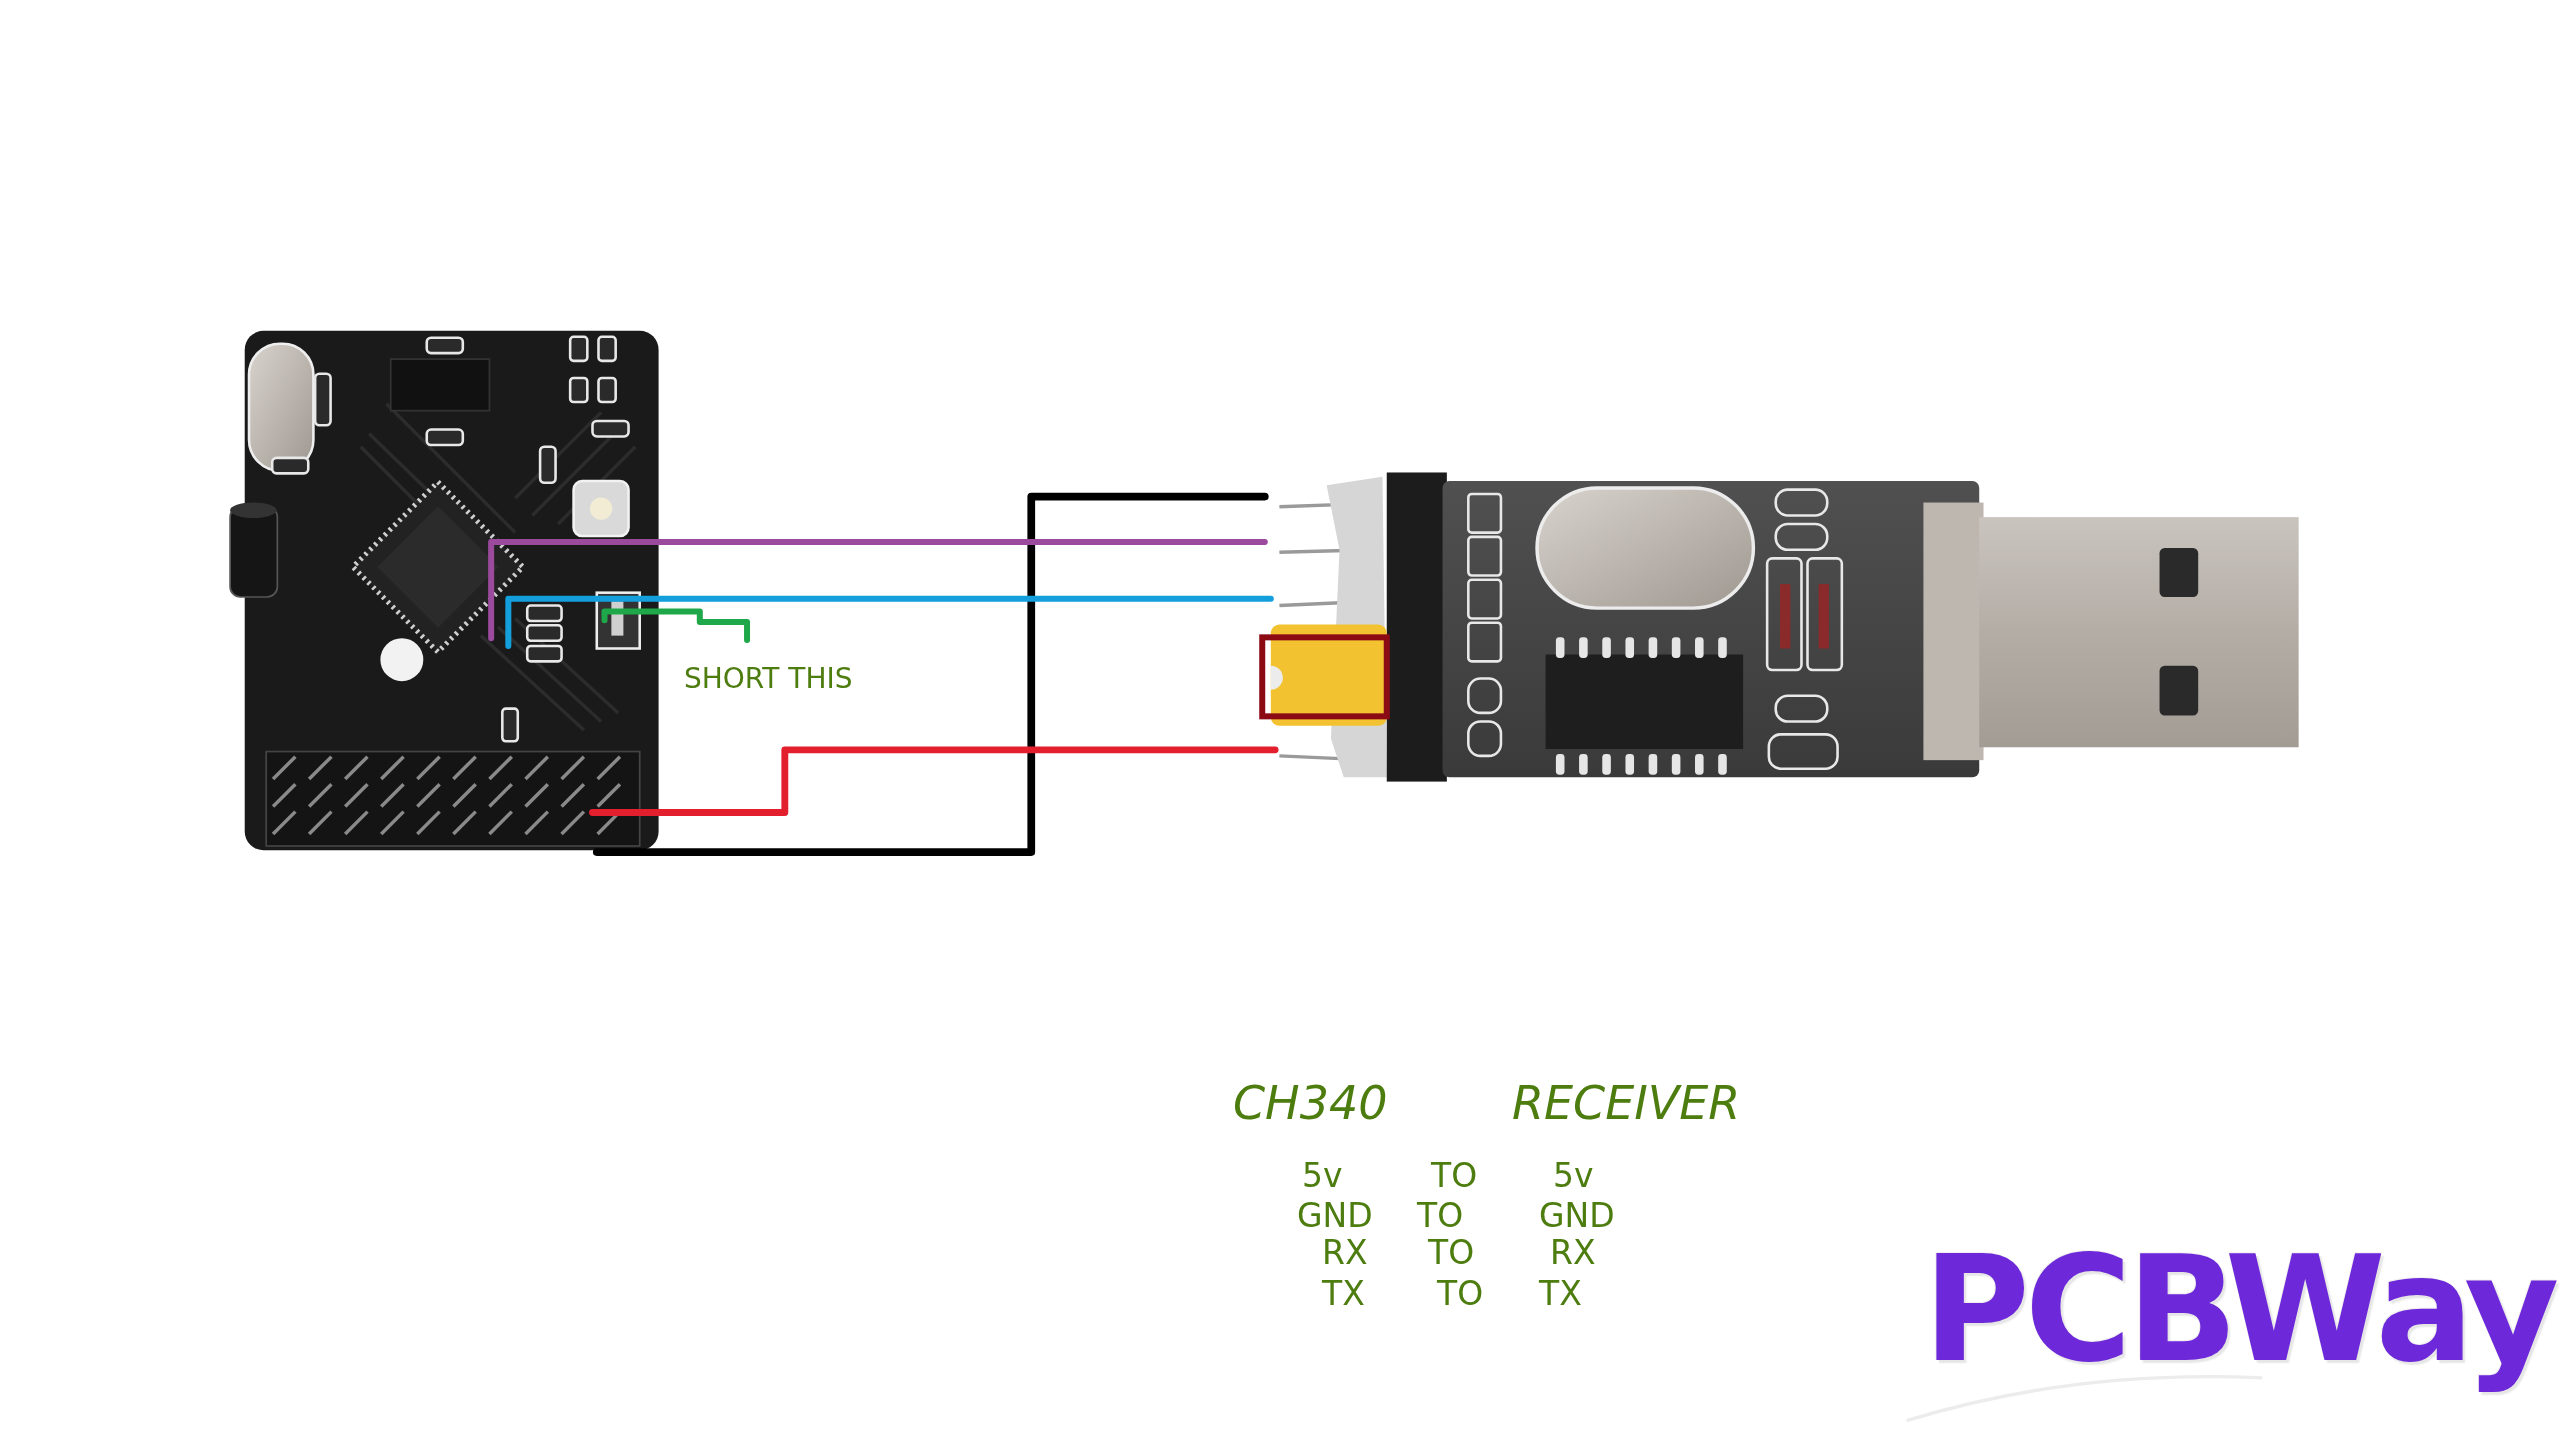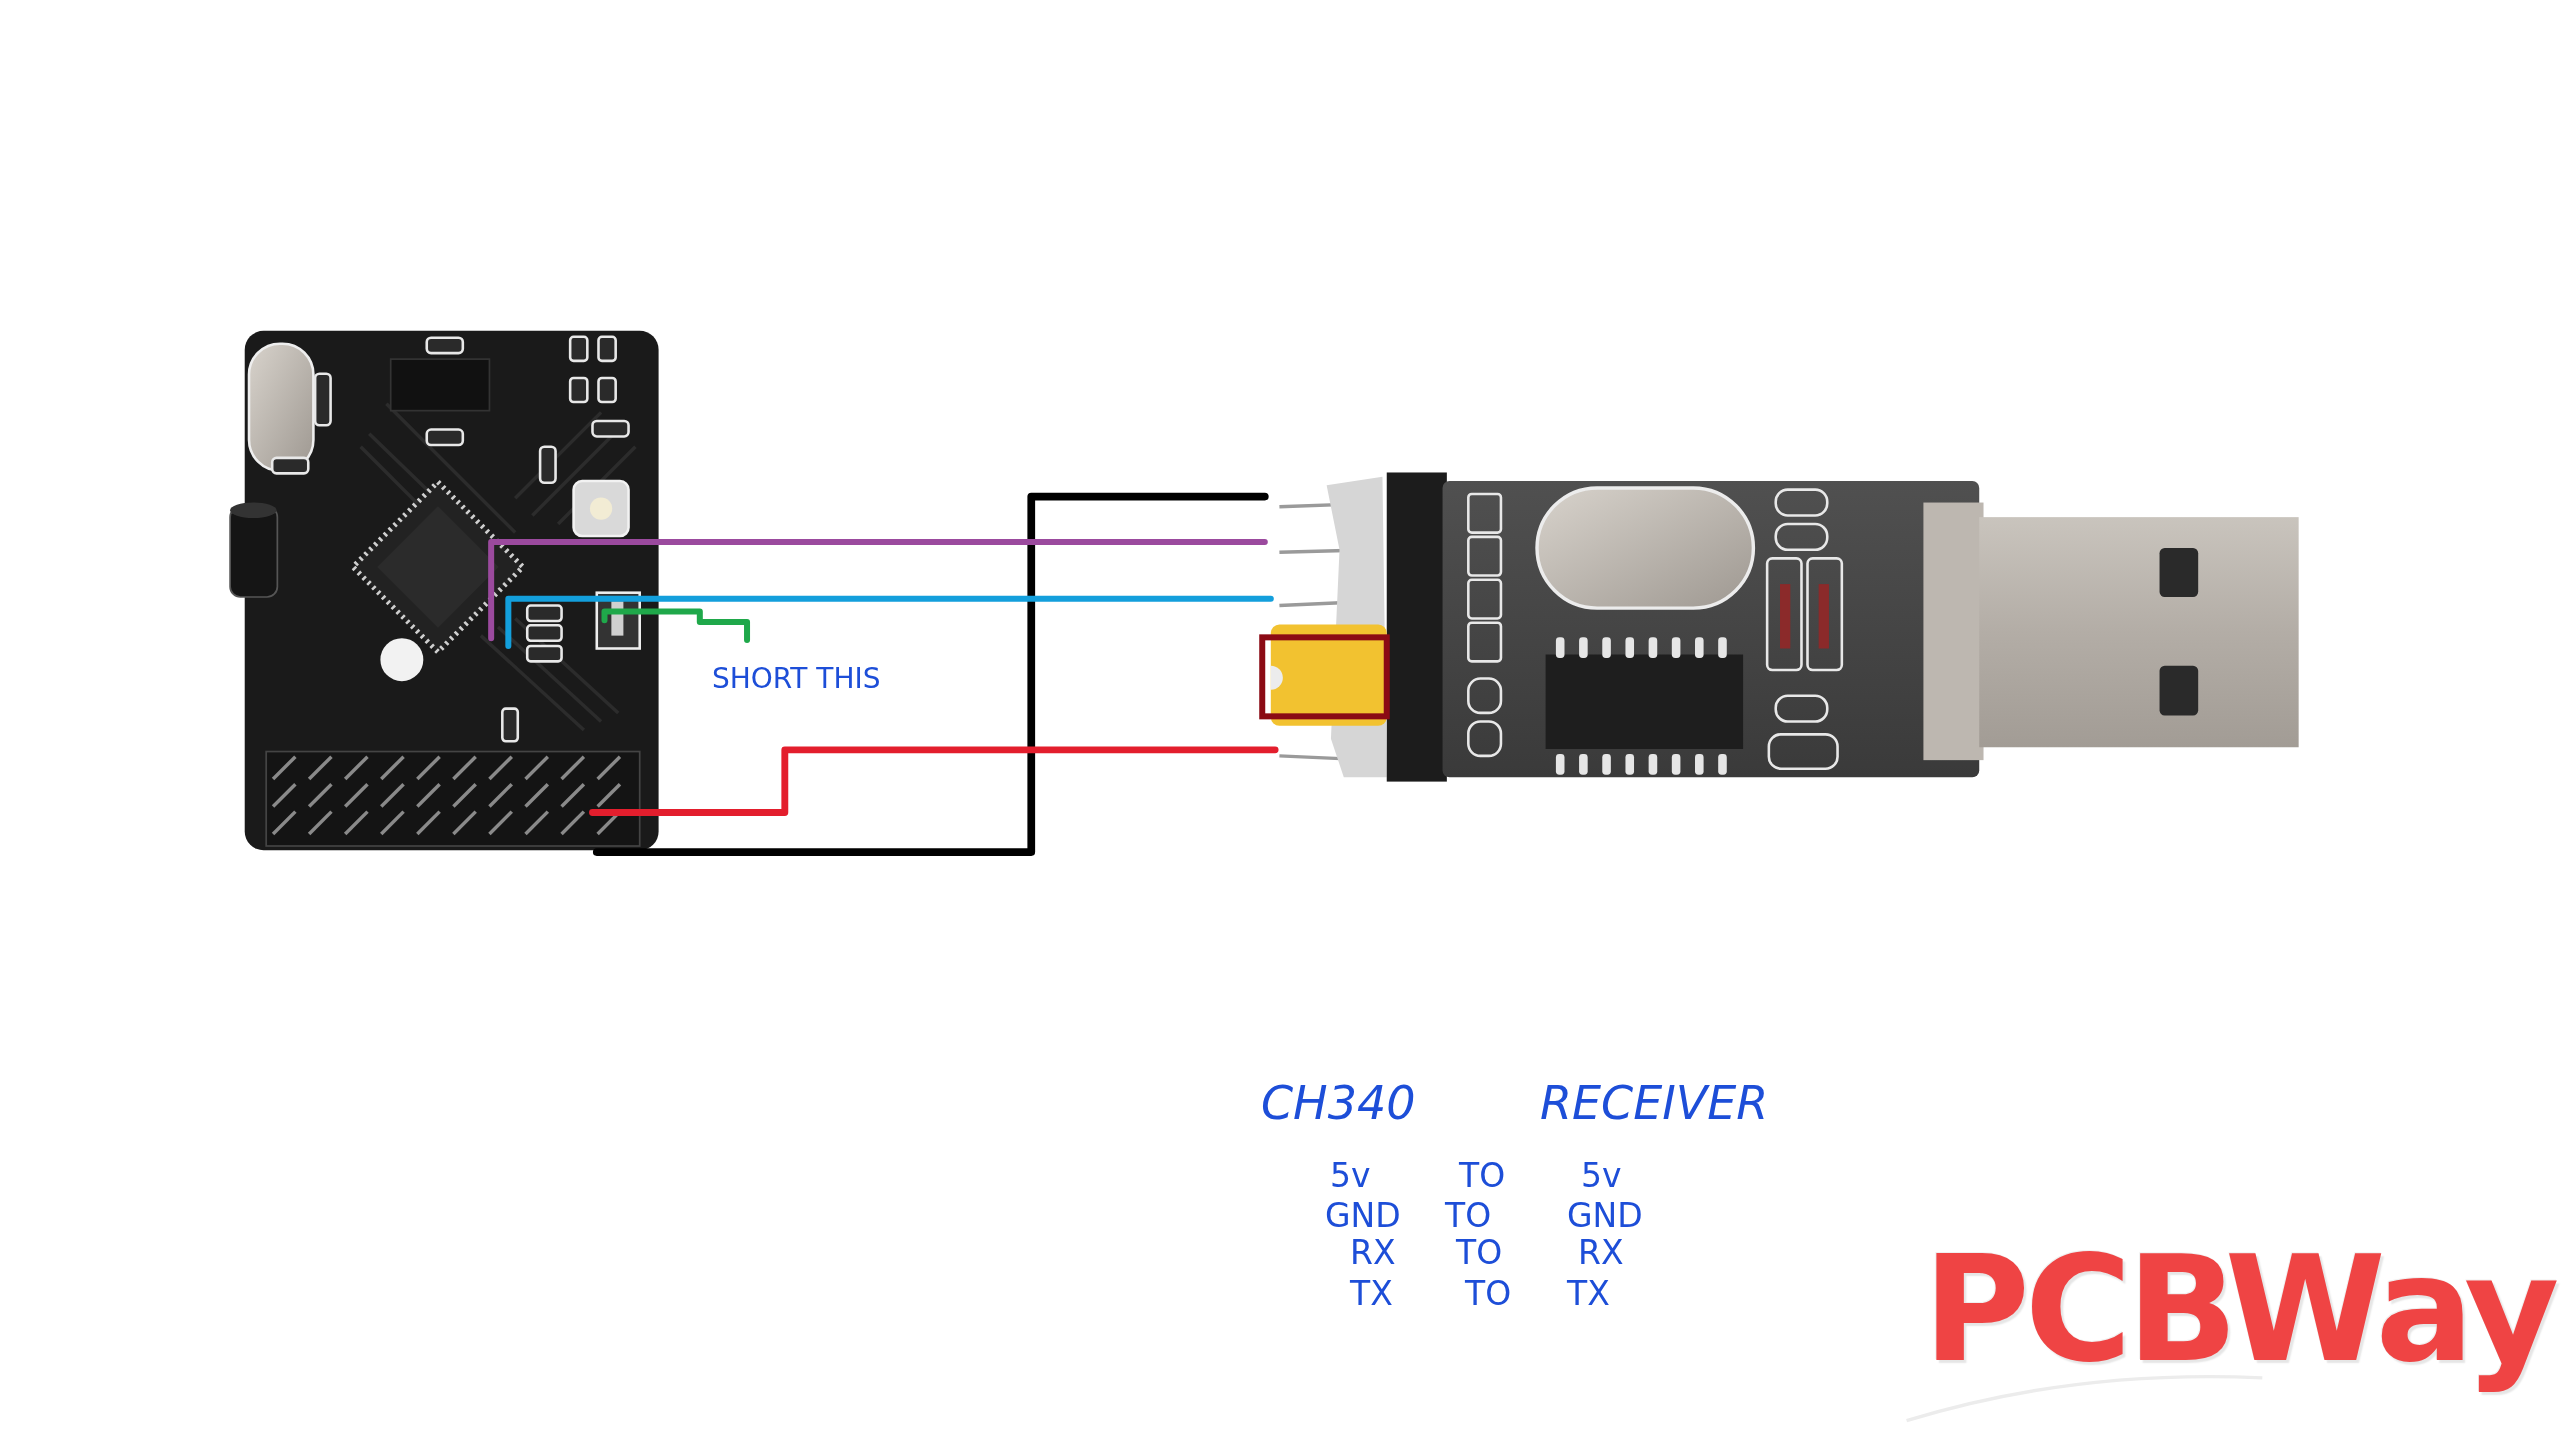--- a/index.html
+++ b/index.html
@@ -1,24 +1,24 @@
 <!DOCTYPE html>
 <html style="font-size:13.7px"><head>
 <meta charset="utf-8">
 <style>
   html, body { margin: 0; padding: 0; background: #ffffff; }
   body { width: 2576px; height: 1449px; position: relative; overflow: hidden;
          font-family: "DejaVu Sans", "Liberation Sans", sans-serif; }
   #stage { position: absolute; left: 0; top: 0; width: 2576px; height: 1449px; }
-  .lbl { position: absolute; color: #1d4ed8; white-space: pre; line-height: 1; margin-left: 28px; }
+  .lbl { position: absolute; color: #4d7c0f; white-space: pre; line-height: 1; }
   .hdr { font-size: 46px; font-style: italic; }
   .row { font-size: 33px; text-align: center; }
   .short { font-size: 28px; }
   .wm { position: absolute; left: 1923px; top: 1236px; font-size: 146px; font-weight: bold;
-        color: #ef4444; letter-spacing: -5.2px; line-height: 1;
+        color: #6d28d9; letter-spacing: -5.2px; line-height: 1;
         text-shadow: 2.6px 2.6px 1.7px #e6e6e6, -0.9px -0.9px 0 #f0f0f0; }
   .wm-swoosh { position: absolute; left: 1902px; top: 1365px; }
 </style>
 </head>
 <body>
 
 <div id="stage">
 <svg width="2576" height="1449" viewBox="0 0 3000 1687" xmlns="http://www.w3.org/2000/svg">
   <defs>
     <linearGradient id="metal" x1="0" y1="0" x2="0" y2="1">

